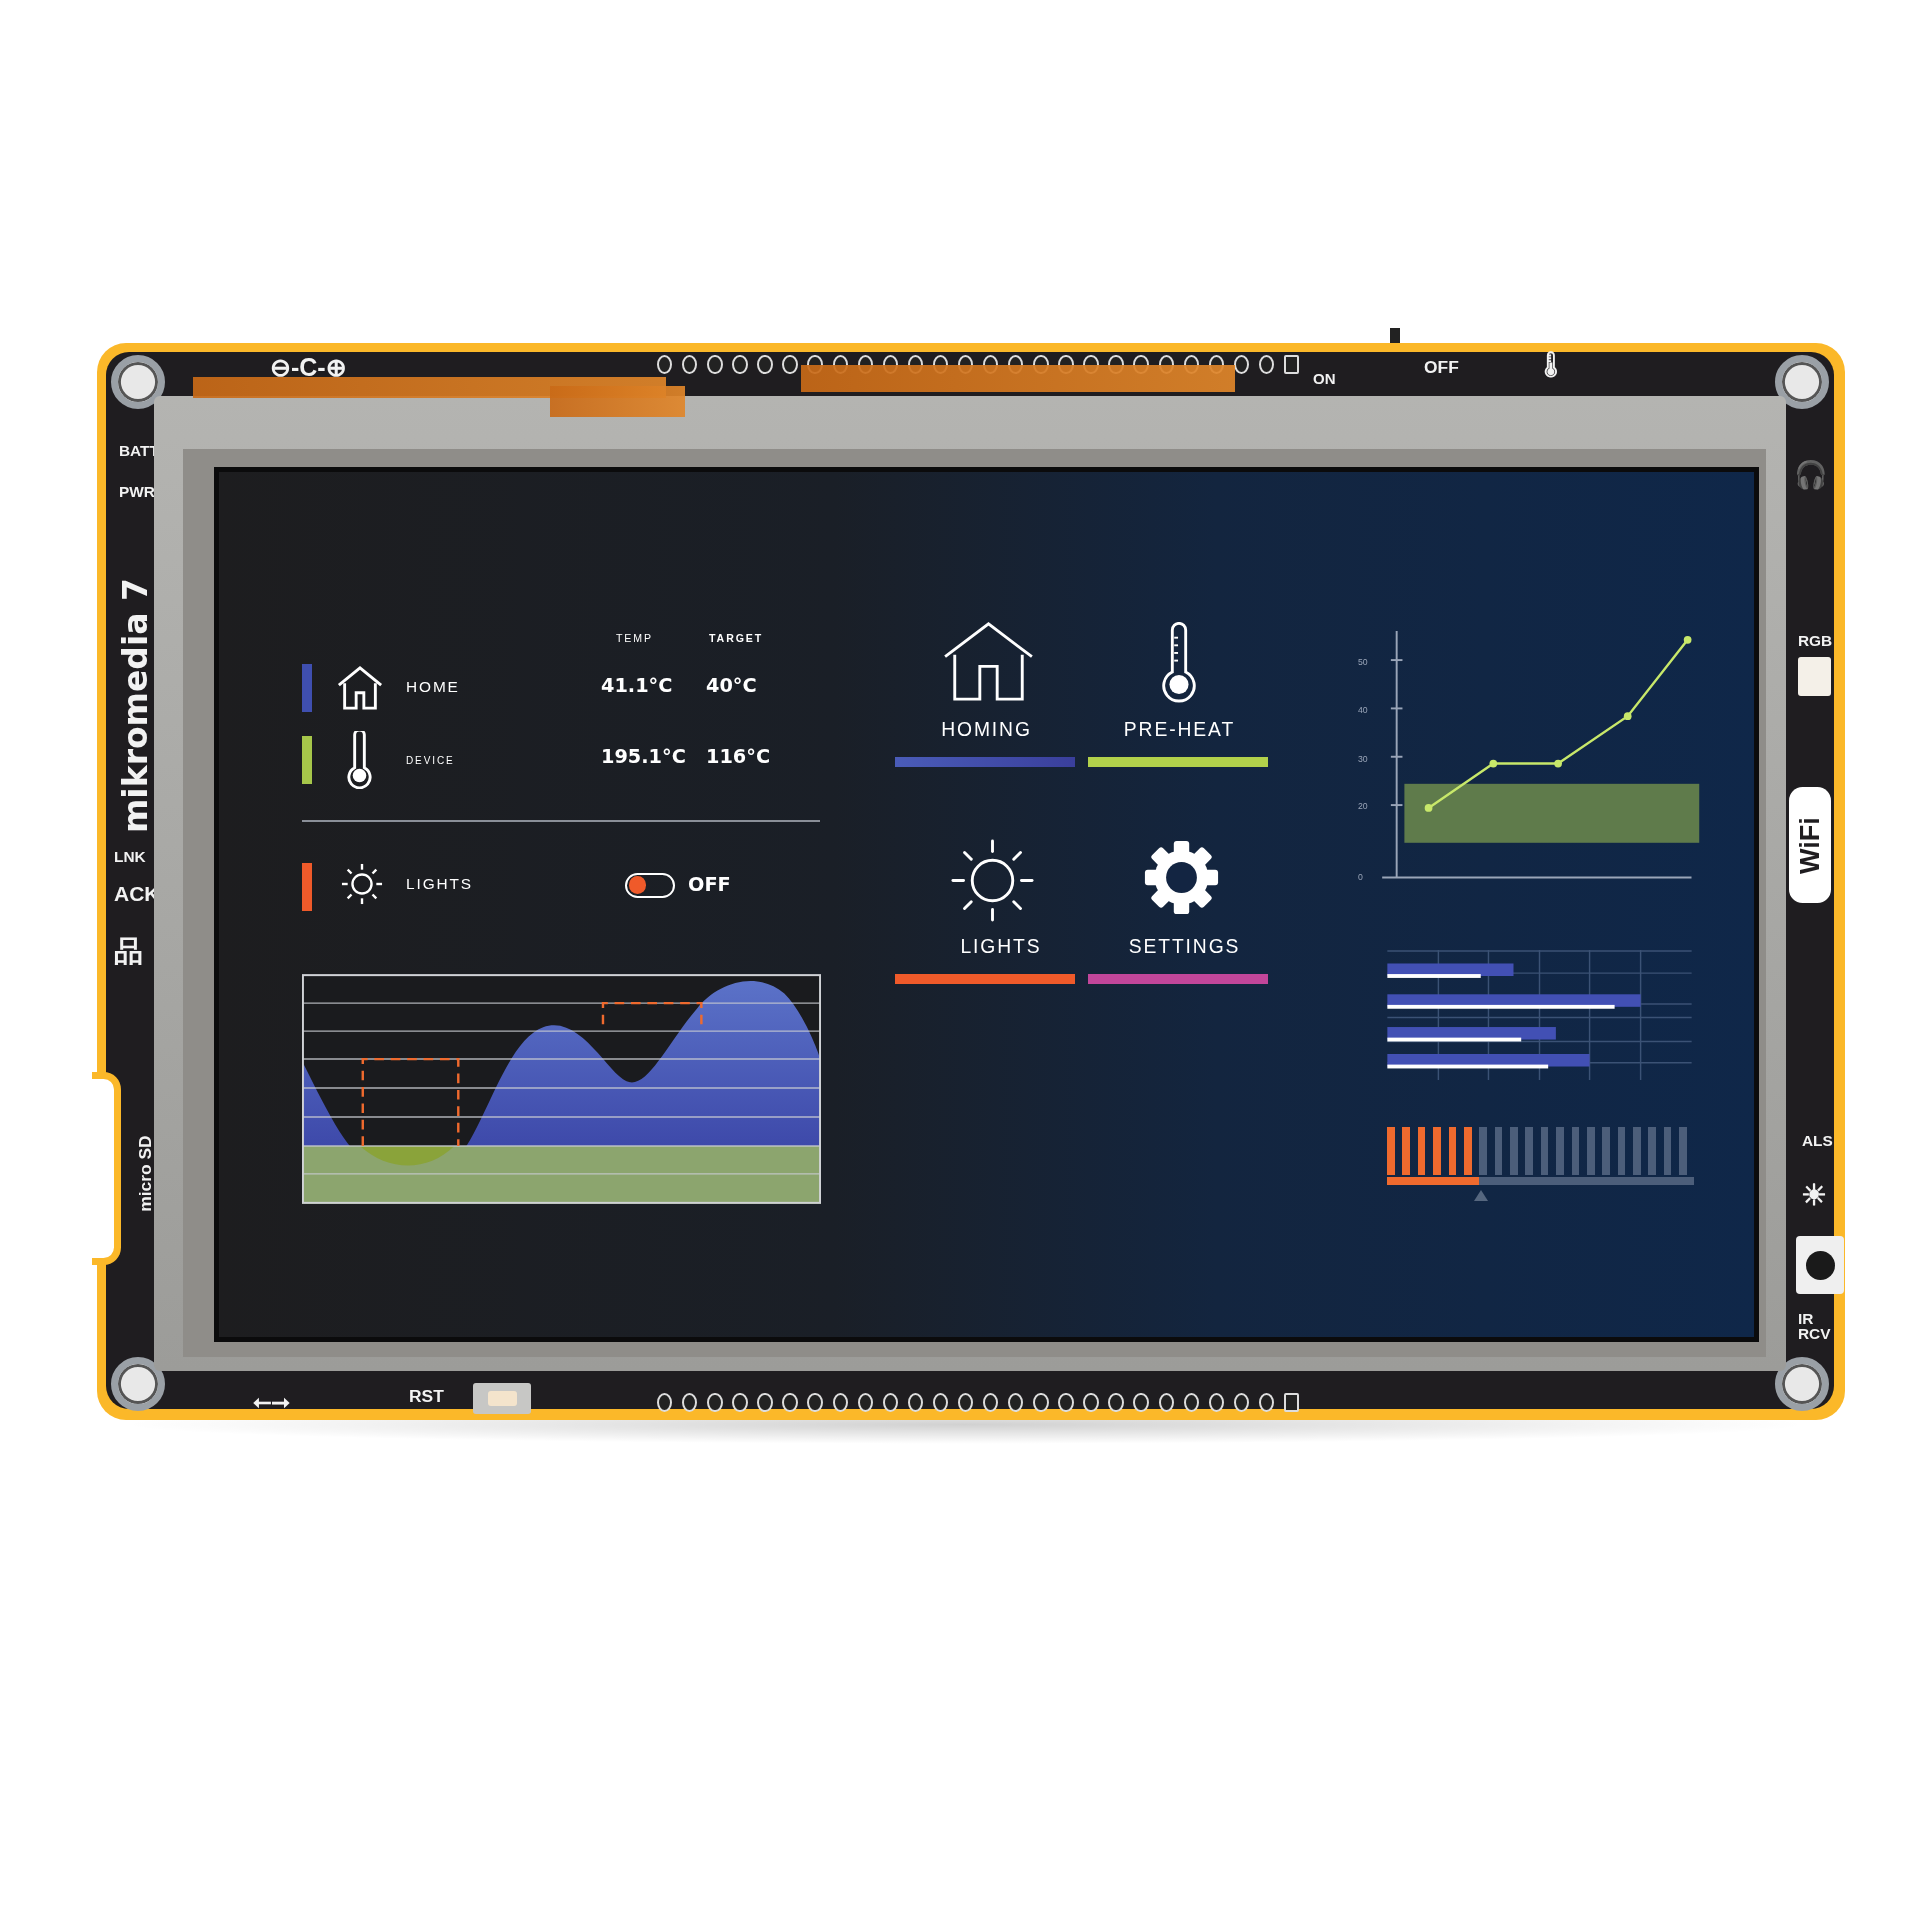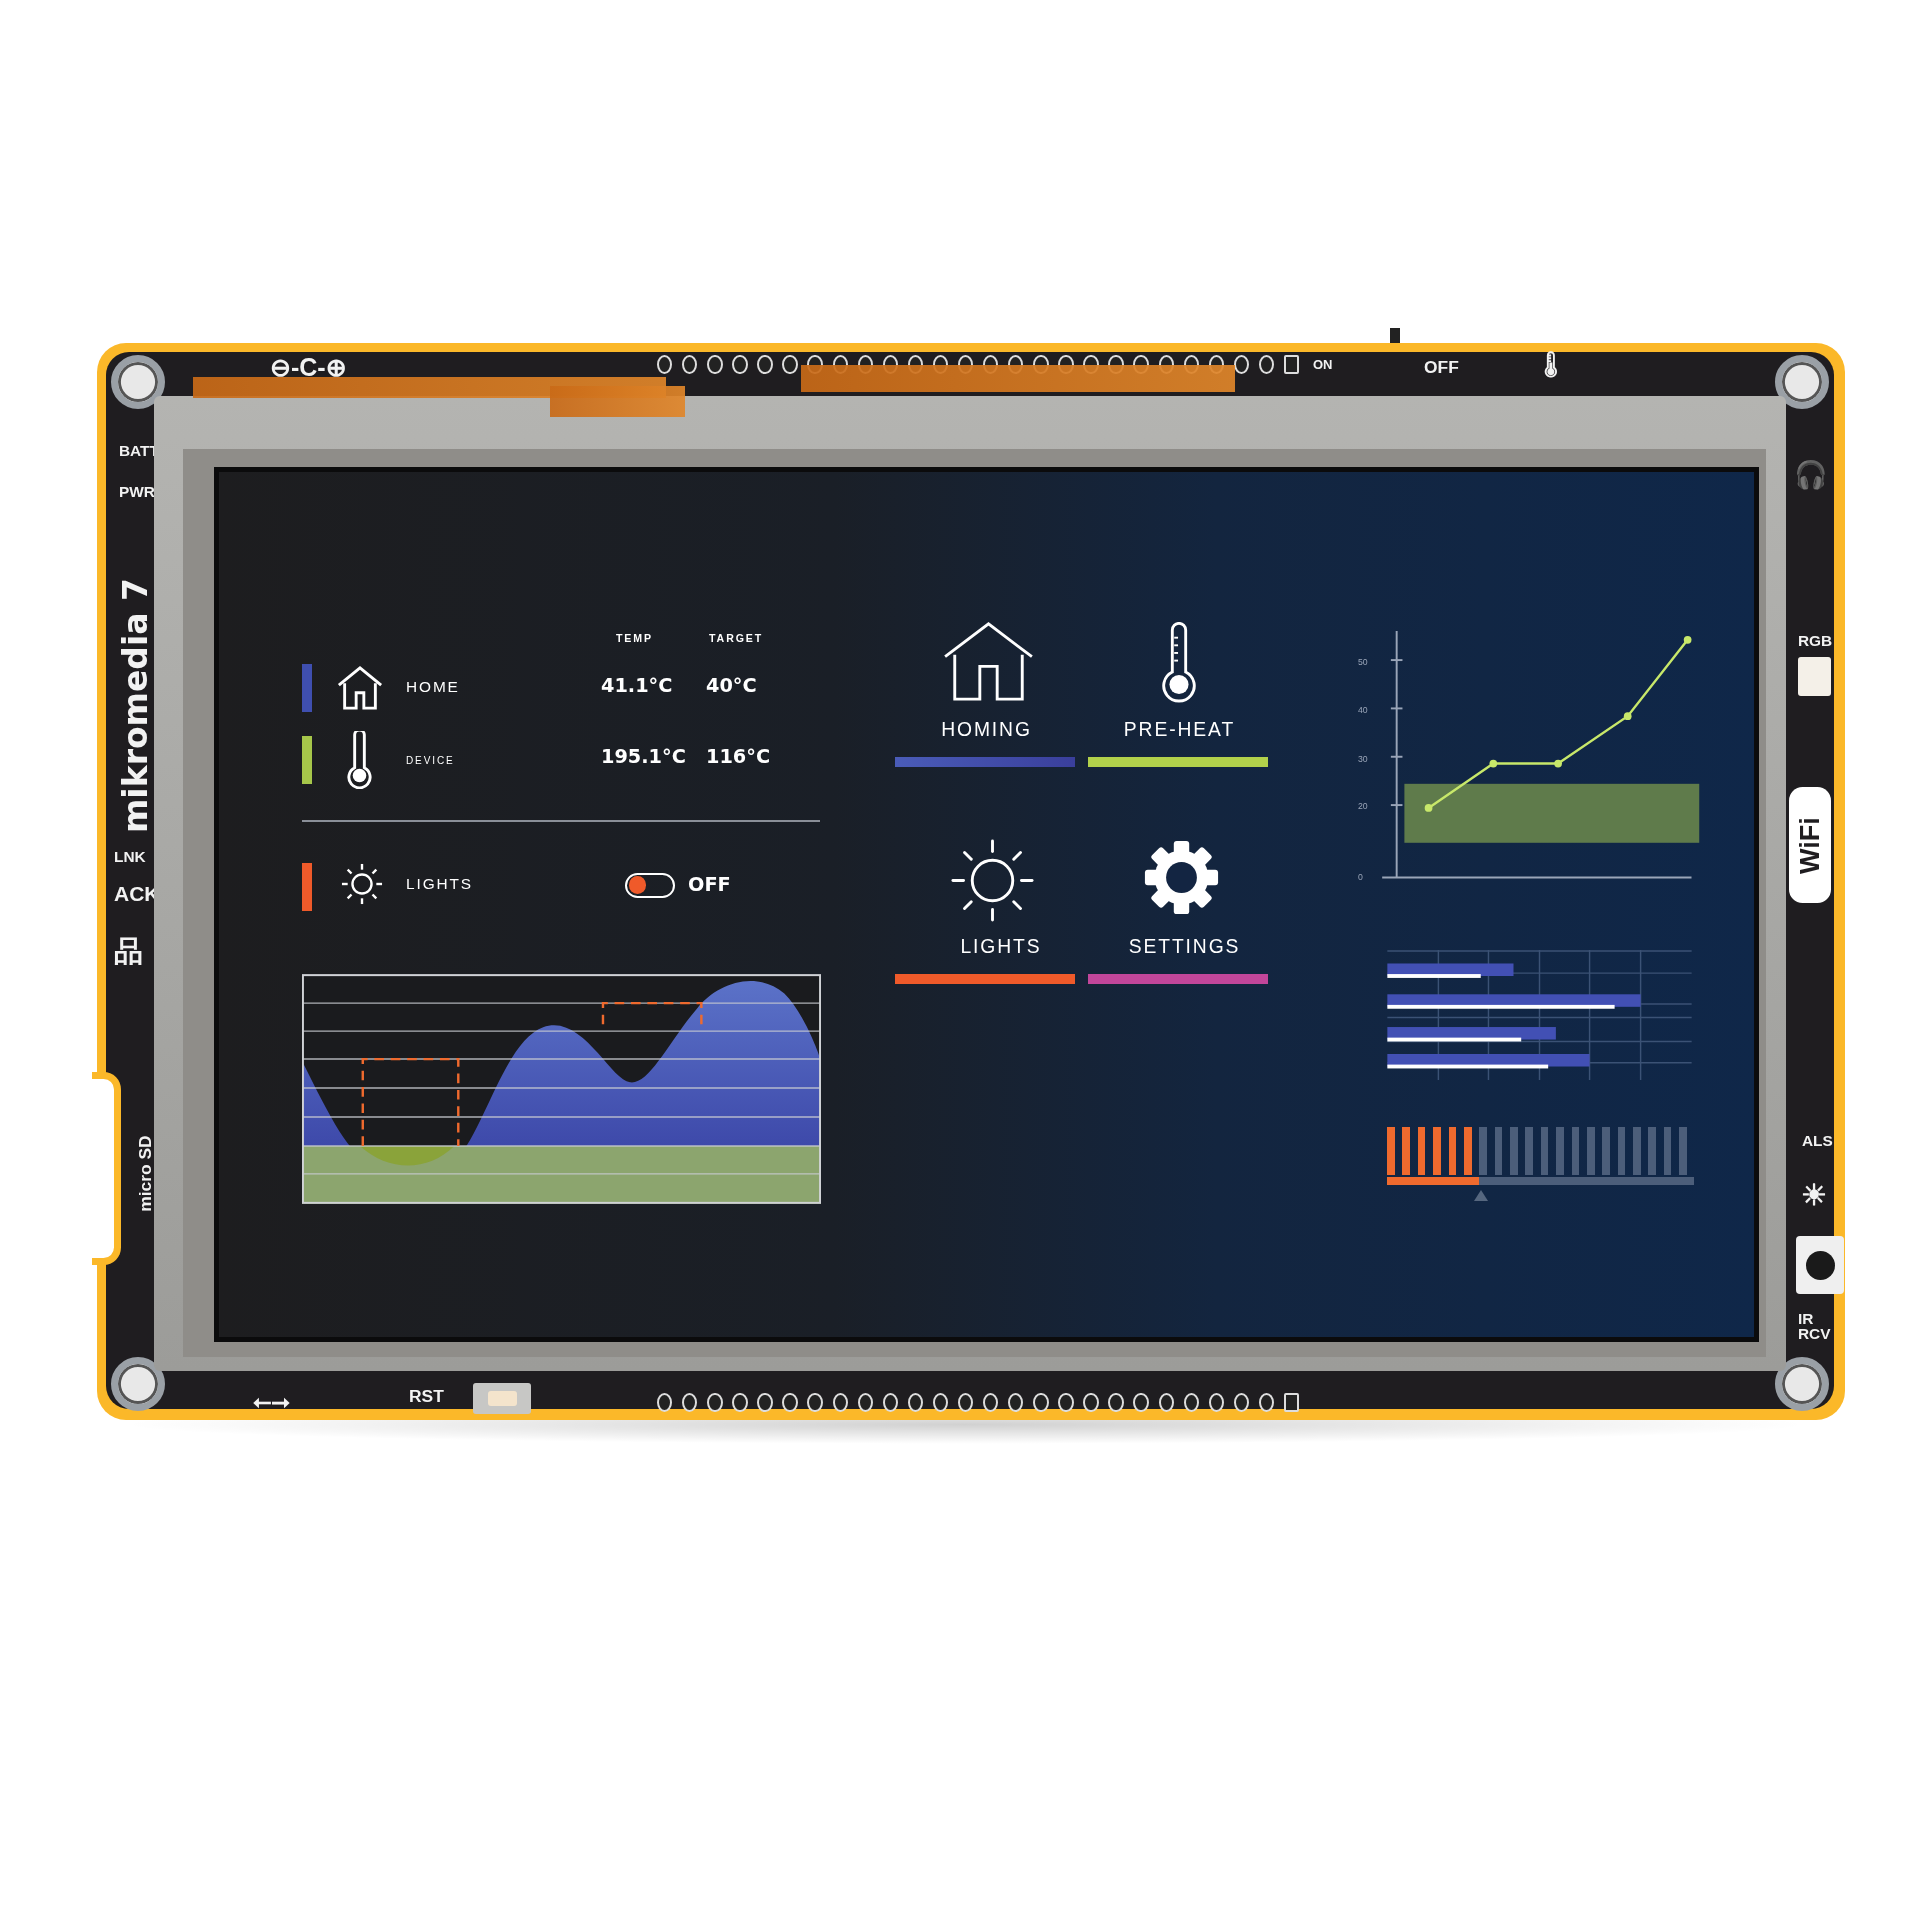--- a/index.html
+++ b/index.html
@@ -33,21 +33,21 @@
 <div class="board"></div>
 <div class="pcb"></div>
 <div class="sd-notch"></div>
 
 <div class="hole" style="left:111px;top:355px"></div>
 <div class="hole" style="left:1775px;top:355px"></div>
 <div class="hole" style="left:111px;top:1357px"></div>
 <div class="hole" style="left:1775px;top:1357px"></div>
 
 <div class="silk" style="left:270px;top:353px;font-size:25px">⊖-C-⊕</div>
-<div class="silk" style="left:1313px;top:357px;font-size:13px">ON</div>
+<div class="silk" style="left:1313px;top:370px;font-size:15px">ON</div>
 <div class="silk" style="left:1424px;top:357px;font-size:17.4px">OFF</div>
 <div class="abs" style="left:1390px;top:328px;width:9.7px;height:15.4px;background:#222"></div>
 <div class="silk" style="left:1535px;top:350px;font-size:25px">🌡</div>
 
 <div class="pins" id="top-pins" style="left:657px;top:355px">
     <div class="pin" title="52"></div>
     <div class="pin" title="51"></div>
     <div class="pin" title="50"></div>
     <div class="pin" title="49"></div>
     <div class="pin" title="48"></div>
@@ -130,21 +130,21 @@
 </div>
 
 <div class="glass"></div>
 <div class="flex" style="left:193px;top:377px;width:473px;height:21px"></div>
 <div class="flex" style="left:550px;top:386px;width:135px;height:31px"></div>
 <div class="flex" style="left:801px;top:365px;width:434px;height:27px"></div>
 <div class="bezel"></div>
 
 <div class="screen">
 
-  <div class="abs lbl" style="left:397px;top:160px;font-size:10.6px;font-weight:bold">TEMP</div>
+  <div class="abs lbl" style="left:397px;top:160px;font-size:10.6px;font-weight:normal">TEMP</div>
   <div class="abs lbl" style="left:490px;top:160px;font-size:10.6px;font-weight:bold">TARGET</div>
 
   <div class="abs" style="left:83px;top:187px;width:415px;height:58px">
     <div class="colorbar" style="left:0;top:4.8px;background:#3f4fb0"></div>
     <svg class="abs" style="left:34px;top:4.8px" width="48" height="48" viewBox="0 0 50 50">
       <path d="M3 22 L25 4 L47 22" fill="none" stroke="#fff" stroke-width="3"></path>
       <path d="M9 20 V46 H21 V30 H29 V46 H41 V20" fill="none" stroke="#fff" stroke-width="3"></path>
     </svg>
     <div class="abs lbl" style="left:104px;top:19.3px;font-size:15.4px">HOME</div>
     <div class="abs val" style="left:299px;top:15.4px">41.1°C</div>

